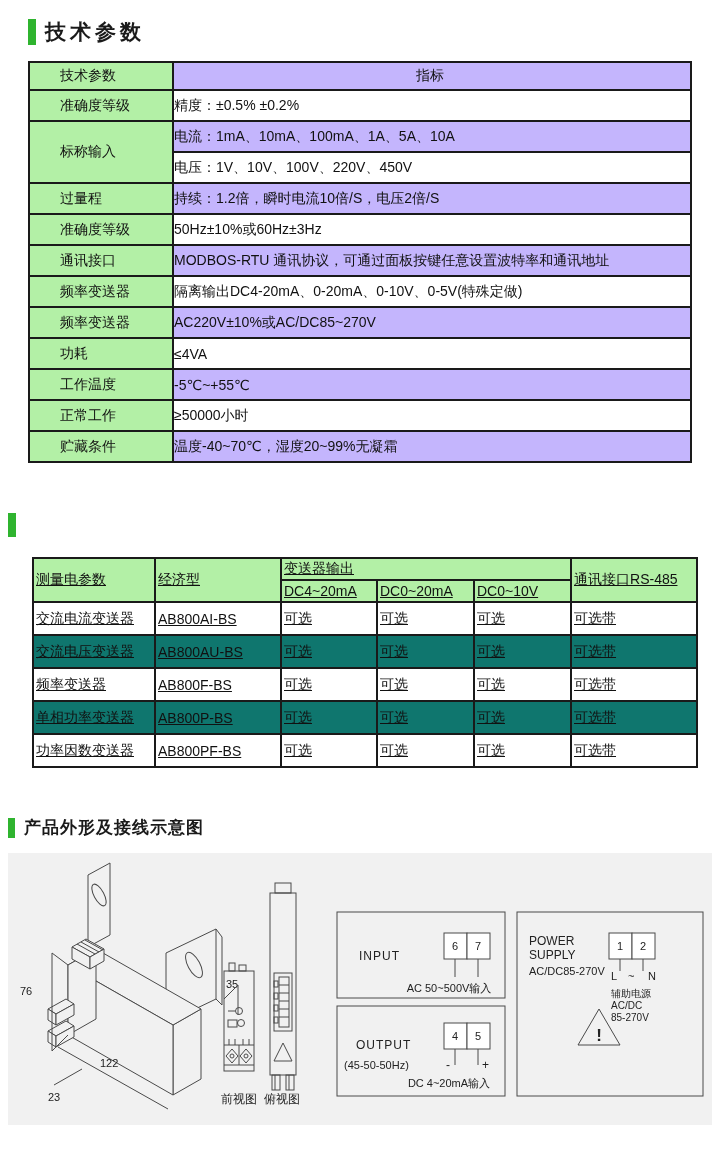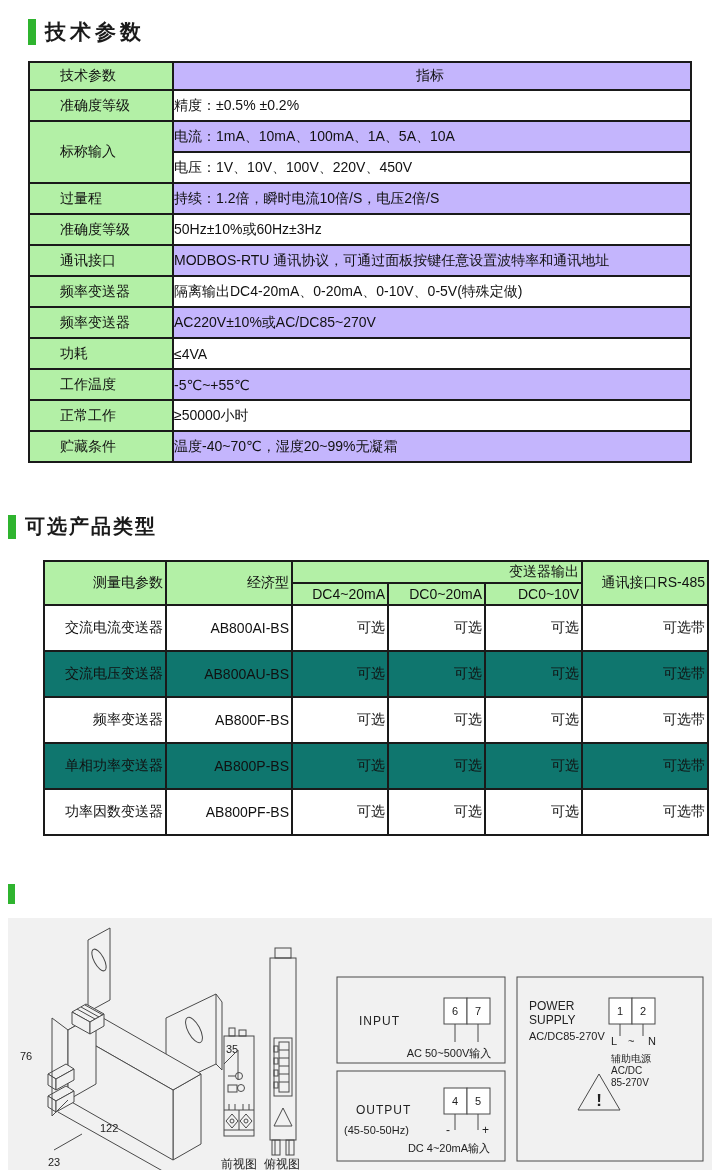--- a/index.html
+++ b/index.html
@@ -22,24 +22,24 @@
 
   table { border-collapse:collapse; table-layout:fixed; }
   .spec { margin-left:28px; width:664px; font-size:14px; }
   .spec td { border:2px solid #1a1a1a; height:31px; padding:2px 4px; }
   .spec td.p { background:#b3f0a6; width:144px; padding-left:30px; }
   .spec td.v { padding-left:0; }
   .spec td.g { background:#c4b5fd; }
   .spec tr.head td { height:28px; }
   .spec tr.head td.v { text-align:center; padding-left:0; }
 
-  .prod { margin-left:43px; width:664px; font-size:14px; text-align:right; }
+  .prod { margin-left:32px; width:664px; font-size:14px; text-align:left;text-decoration:underline; }
   .prod th, .prod td { border:2px solid #1a1a1a; padding:1px 2px; font-weight:normal; }
   .prod th { background:#b3f0a6; height:22px; }
-  .prod td { height:46px; background:#ffffff; }
+  .prod td { height:33px; background:#ffffff; }
   .prod tr.g td { background:#0f766e; }
 
   .panel { margin:0 0 0 8px; width:704px; height:272px; background:#f1f1f1; }
   svg { display:block; }
   .ln { stroke:#4a4a4a; stroke-width:1; fill:none; }
   .face { stroke:#4a4a4a; stroke-width:1; fill:#f1f1f1; }
   .cell { stroke:#4a4a4a; stroke-width:1; fill:#ffffff; }
   .svg-label { font-family:"Liberation Sans","DejaVu Sans",sans-serif; fill:#222; stroke:none; }
 </style>
 </head>
@@ -101,21 +101,20 @@
   </tr>
   <tr>
     <td class="p">贮藏条件</td>
     <td class="v g">温度-40~70℃，湿度20~99%无凝霜</td>
   </tr>
 </tbody>
   </table>
 
 <div class="sec-title t2">
   <span class="bar"></span>
-  <span class="title-text">可选产品类型</span>
 </div>
 
 <table class="prod">
   <colgroup>
     <col style="width:122px">
       <col style="width:126px">
       <col style="width:96px">
     <col style="width:97px">
       <col style="width:97px">
       <col style="width:126px">
@@ -170,20 +169,21 @@
     <td>可选</td>
     <td>可选</td>
     <td>可选</td>
     <td>可选带</td>
   </tr>
 </tbody>
   </table>
 
 <div class="sec-title t3">
   <span class="bar"></span>
+  <span class="title-text">产品外形及接线示意图</span>
 </div>
 
 <div class="panel">
 <svg width="704" height="272" viewBox="0 0 704 272">
 
   <g>
 
     <polygon class="ln" points="80,22 102,10 102,82 80,94"></polygon>
     <ellipse class="ln" cx="91" cy="42" rx="5" ry="12" transform="rotate(-28 91 42)"></ellipse>
 

